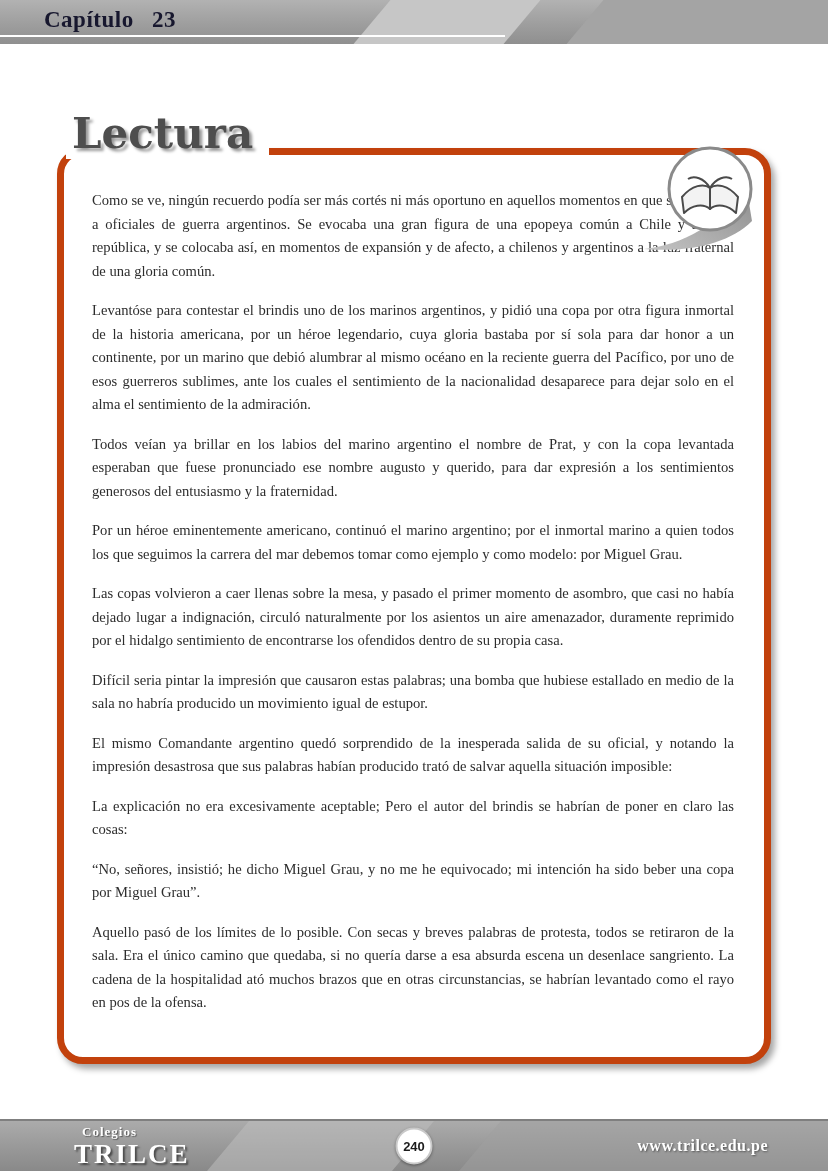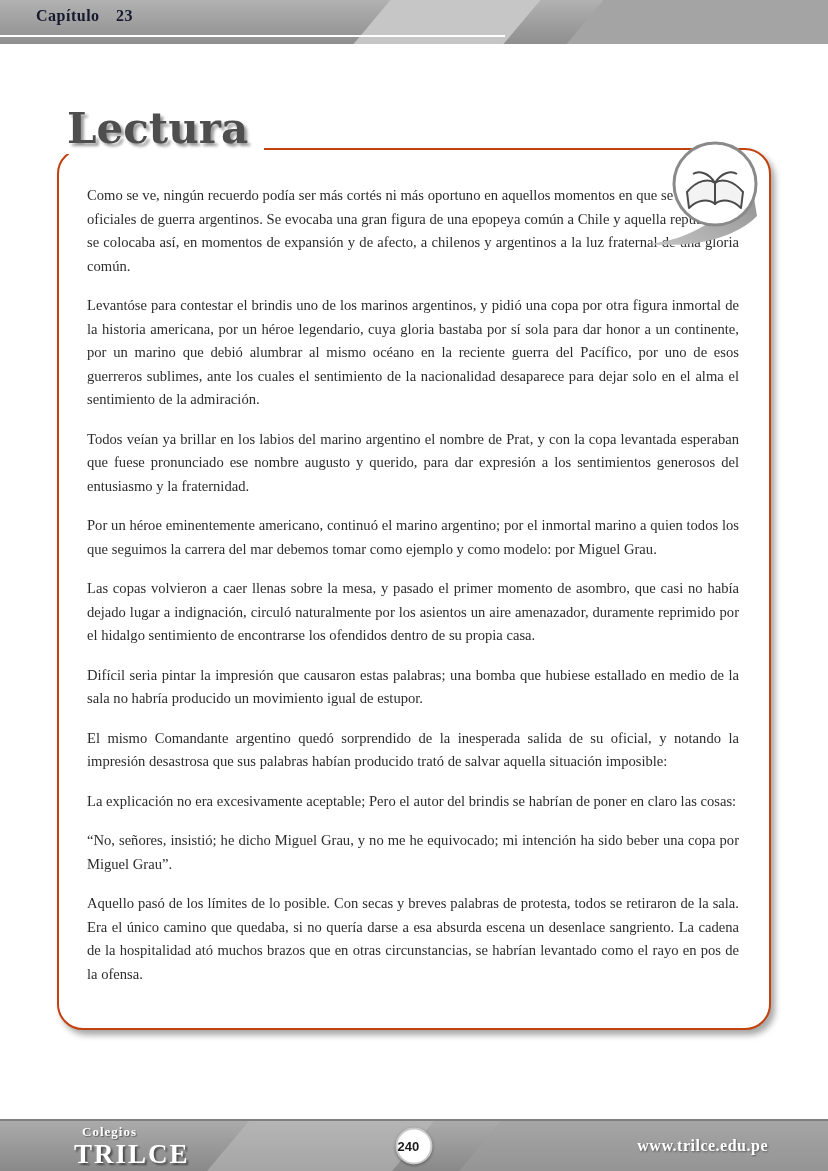--- a/index.html
+++ b/index.html
@@ -18,34 +18,34 @@
   }
   .hdr-shape-1 {
     position:absolute; top:-4px; bottom:-4px; left:372px; width:150px;
     background:#c6c6c6; transform:skewX(-40deg);
   }
   .hdr-shape-2 {
     position:absolute; top:-4px; bottom:-4px; left:585px; width:420px;
     background:#a4a4a4; transform:skewX(-40deg);
   }
   .chapter-title {
-    position:absolute; left:36px; top:7px; z-index:2;
+    position:absolute; left:44px; top:7px; z-index:2;
     font-family:"Liberation Serif", serif; font-weight:bold;
-    font-size:16px; color:#17172e; letter-spacing:.5px; word-spacing:12px;
+    font-size:23px; color:#17172e; letter-spacing:.5px; word-spacing:12px;
   }
   .chapter-underline {
     position:absolute; left:0; bottom:7px; width:505px; height:2px;
     background:#ffffff; z-index:2;
   }
 
   
   .content { position:relative; padding:104px 57px 0 57px; }
   .lectura-box {
     position:relative; background:#fff;
-    border:2px solid #c2410c; border-radius:26px;
+    border:7px solid #c2410c; border-radius:26px;
     box-shadow:4px 5px 6px rgba(0,0,0,.35);
     padding:34px 30px 26px 28px;
     min-height:779px;
   }
   .lectura-title {
     position:absolute; top:-44px; left:2px; z-index:3;
     background:#ffffff; padding:0 16px 2px 6px;
     font-family:"DejaVu Serif", serif; font-weight:bold;
     font-size:42px; line-height:46px; color:#4e4e4e;
     text-shadow:3px 3px 3px rgba(0,0,0,.40);
@@ -81,21 +81,21 @@
   }
   .brand-name {
     display:block; font-size:27px; font-weight:bold; letter-spacing:2px;
     line-height:30px; text-shadow:2px 2px 2px rgba(0,0,0,.5);
   }
   .page-number-badge {
     position:absolute; left:50%; top:50%; transform:translate(-50%,-50%);
     width:37px; height:37px; border-radius:50%; z-index:2;
     background:#fff; border:2px solid #c9c9c9;
     box-shadow:0 1px 3px rgba(0,0,0,.4);
-    display:flex; align-items:center; 
+    display:flex; align-items:center; justify-content:center;
   }
   .page-number-badge span {
     font-family:"Liberation Sans", sans-serif;
     font-size:13px; font-weight:bold; color:#1c1c1c;
   }
   .website {
     position:absolute; right:60px; top:50%; transform:translateY(-50%); z-index:2;
     color:#fff; font-weight:bold; font-size:16px; letter-spacing:.5px;
     text-shadow:1px 1px 2px rgba(0,0,0,.45);
   }

